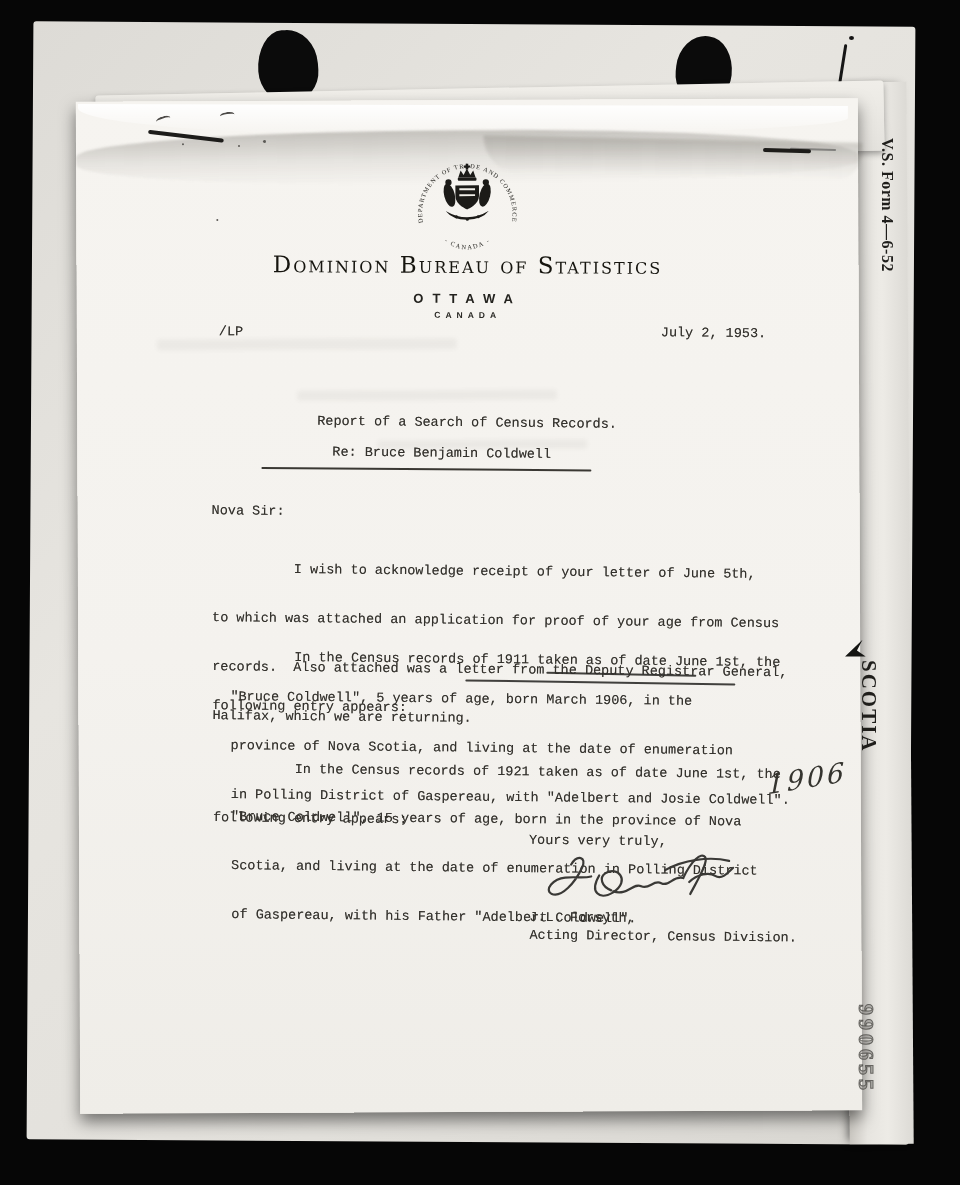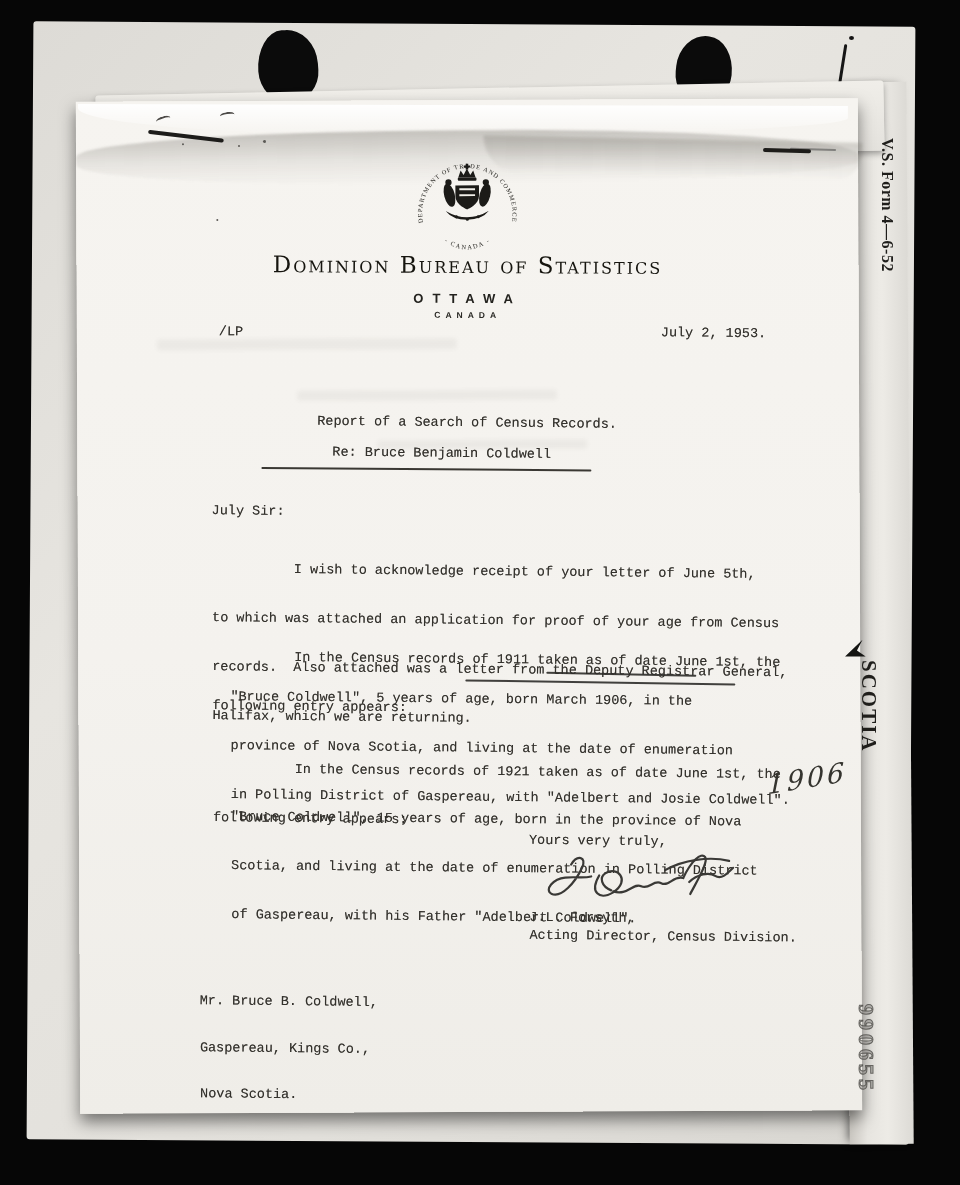--- a/index.html
+++ b/index.html
@@ -136,21 +136,21 @@
     <div class="city">OTTAWA</div>
     <div class="country">CANADA</div>
 
     <div class="blk typed tline" style="left:142px;top:223px;">/LP</div>
     <div class="blk typed tline" style="left:584px;top:226px;">July 2, 1953.</div>
 
     <div class="blk typed tline" style="left:240px;top:313px;">Report of a Search of Census Records.</div>
     <div class="blk typed tline" style="left:255px;top:344px;">Re: Bruce Benjamin Coldwell</div>
     <div class="rule"></div>
 
-    <div class="blk typed" style="left:134px;top:402px;"><div class="tline">July Sir:</div></div>
+    <div class="blk typed" style="left:134px;top:402px;"><div class="tline">Nova Sir:</div></div>
 
     <div class="blk typed" style="left:134px;top:430px;">
       <div class="tline indent">I wish to acknowledge receipt of your letter of June 5th,</div>
       <div class="tline">to which was attached an application for proof of your age from Census</div>
       <div class="tline">records.  Also attached was a letter from the Deputy Registrar General,</div>
       <div class="tline">Halifax, which we are returning.</div>
     </div>
 
     <div class="blk typed" style="left:134px;top:518px;">
       <div class="tline indent">In the Census records of 1911 taken as of date June 1st, the</div>
@@ -187,25 +187,20 @@
           <path d="M76 43 C 90 48 96 34 104 38 C 112 42 116 31 124 35 C 132 39 136 27 146 30"></path>
           <path d="M146 30 C 154 13 164 4 168 9 C 172 14 158 36 153 46"></path>
           <path d="M152 34 C 160 26 172 24 178 28 C 184 32 190 26 196 20"></path>
           <path d="M128 22 C 146 12 172 8 192 13"></path>
         </g>
       </svg>
       <div class="typed tline" style="position:absolute;left:0;top:77px;">J.L. Forsyth,</div>
       <div class="typed tline" style="position:absolute;left:0;top:95px;">Acting Director, Census Division.</div>
     </div>
 
-    <div class="blk typed" style="left:120px;top:862px;">
-      <div class="tline" style="height:16.5px;">Mr. Bruce B. Coldwell,</div>
-      <div class="tline" style="height:16.5px;">Gaspereau, Kings Co.,</div>
-      <div class="tline" style="height:16.5px;">Nova Scotia.</div>
-    </div>
   </div>
 
   <div class="vtxt vform">V.S. Form 4—6-52</div>
   <svg class="arrow-mark" width="24" height="20" viewBox="0 0 24 20">
     <polygon points="22,1 1,13 21,18 14,10" fill="#151513"></polygon>
   </svg>
   <div class="vtxt vscotia">SCOTIA</div>
   <div class="vtxt vstamp">990655</div>
 
 </div>

